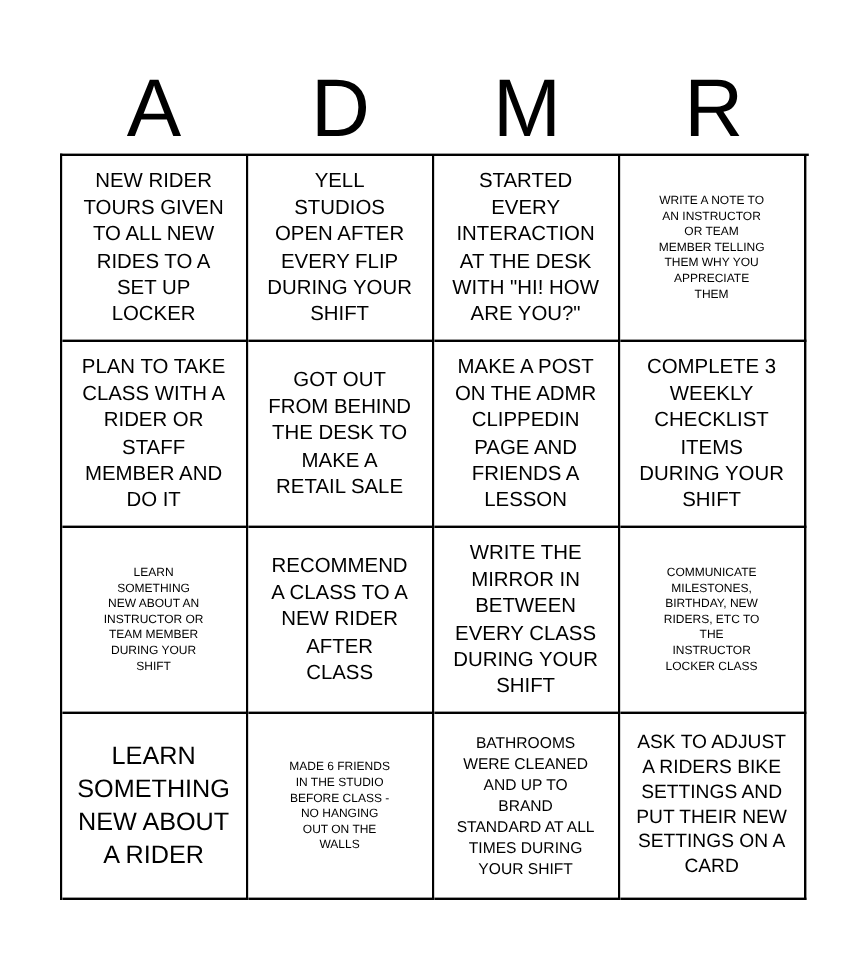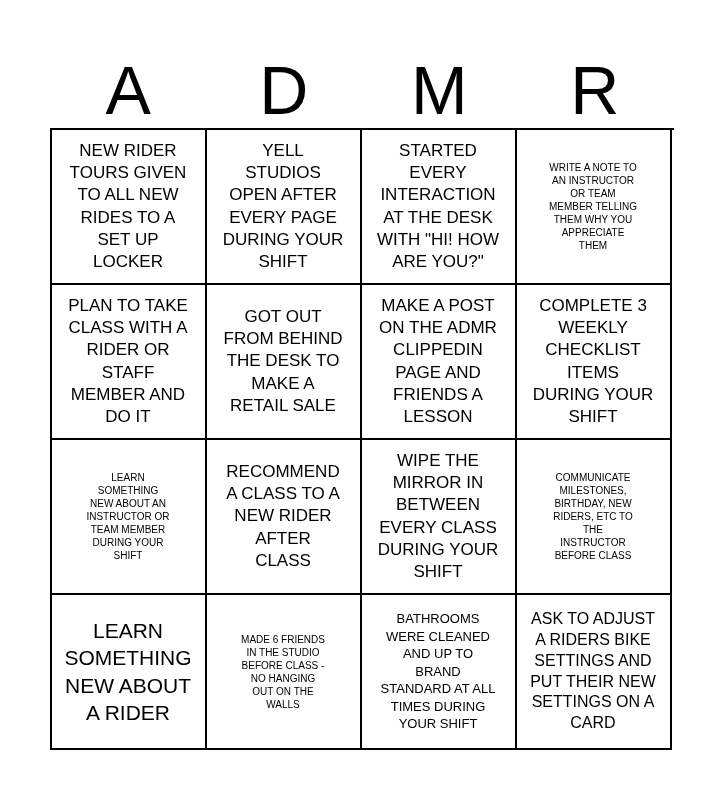--- a/index.html
+++ b/index.html
@@ -81,21 +81,21 @@
   <div class="grid">
     <div class="cell fs17">NEW RIDER
 TOURS GIVEN
 TO ALL NEW
 RIDES TO A
 SET UP
 LOCKER</div>
     <div class="cell fs17">YELL
 STUDIOS
 OPEN AFTER
-EVERY PAGE
+EVERY FLIP
 DURING YOUR
 SHIFT</div>
     <div class="cell fs17">STARTED
 EVERY
 INTERACTION
 AT THE DESK
 WITH "HI! HOW
 ARE YOU?"</div>
     <div class="cell fs14">WRITE A NOTE TO
 AN INSTRUCTOR
@@ -134,33 +134,33 @@
 NEW ABOUT AN
 INSTRUCTOR OR
 TEAM MEMBER
 DURING YOUR
 SHIFT</div>
     <div class="cell fs17">RECOMMEND
 A CLASS TO A
 NEW RIDER
 AFTER
 CLASS</div>
-    <div class="cell fs17">WIPE THE
+    <div class="cell fs17">WRITE THE
 MIRROR IN
 BETWEEN
 EVERY CLASS
 DURING YOUR
 SHIFT</div>
     <div class="cell fs14">COMMUNICATE
 MILESTONES,
 BIRTHDAY, NEW
 RIDERS, ETC TO
 THE
 INSTRUCTOR
-BEFORE CLASS</div>
+LOCKER CLASS</div>
 
     <div class="cell fs21">LEARN
 SOMETHING
 NEW ABOUT
 A RIDER</div>
     <div class="cell fs14">MADE 6 FRIENDS
 IN THE STUDIO
 BEFORE CLASS -
 NO HANGING
 OUT ON THE

